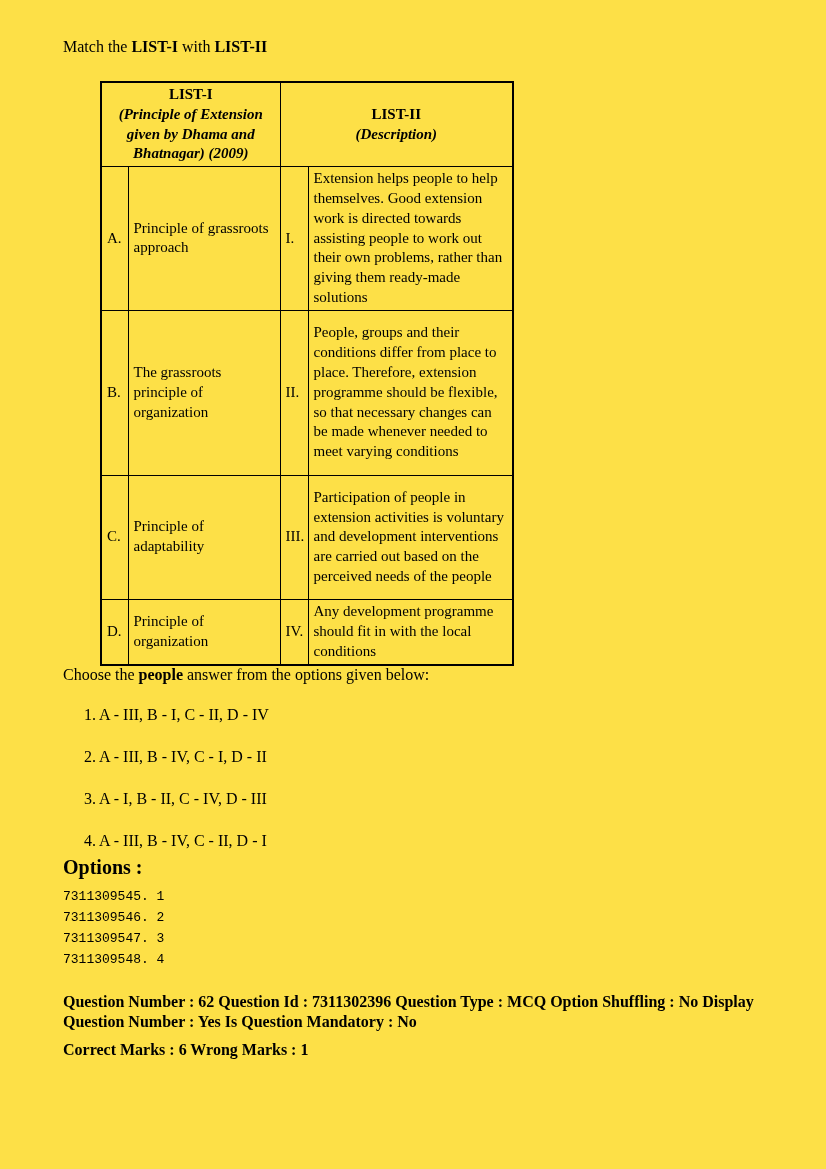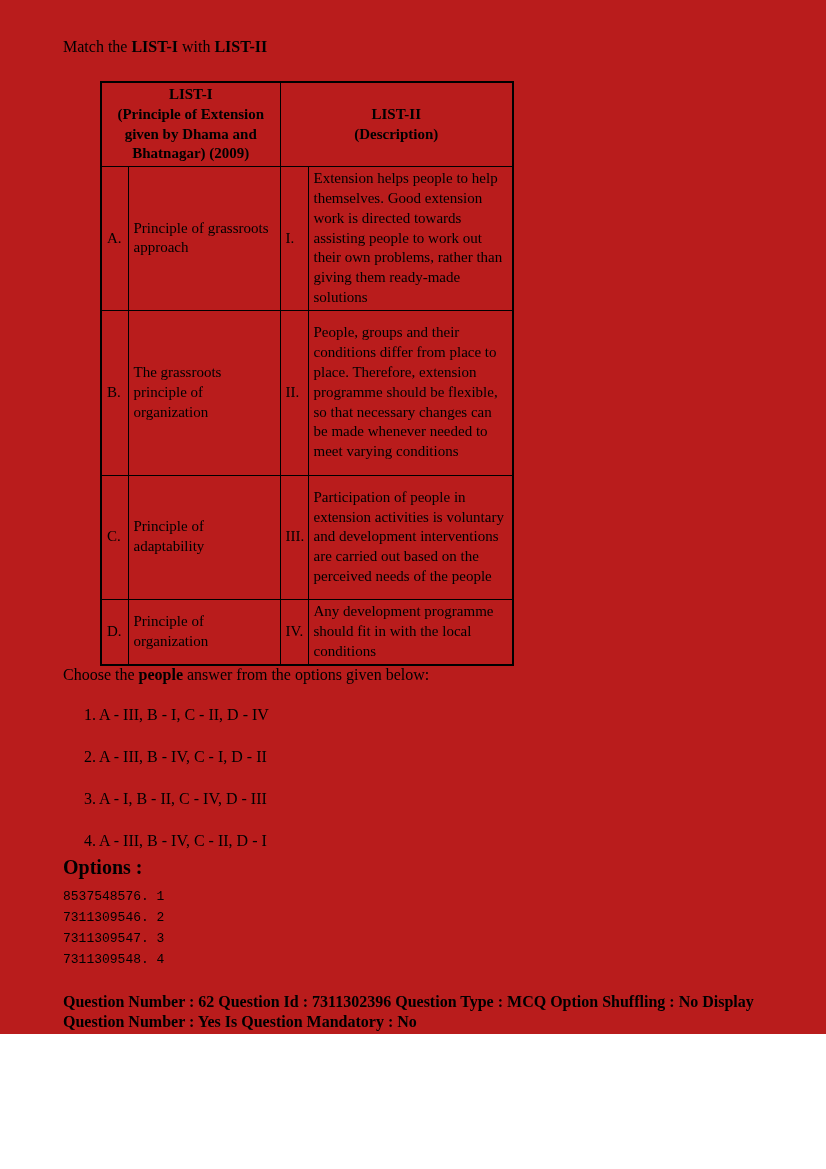--- a/index.html
+++ b/index.html
@@ -1,21 +1,21 @@
 <!DOCTYPE html>
 <html><head>
 <meta charset="utf-8">
 <style>
   * { box-sizing: border-box; }
   html, body { margin: 0; padding: 0; background: #ffffff; }
   .page {
     position: relative;
     width: 826px;
-    height: 1034px;
-    background: #b91c1c;
+    height: 1169px;
+    background: #fde047;
     font-family: "Liberation Serif", serif;
     color: #000000;
     overflow: hidden;
   }
   .q-title {
     position: absolute;
     left: 63px;
     top: 38px;
     font-size: 16px;
   }
@@ -37,21 +37,21 @@
     vertical-align: middle;
     padding: 2px 5px;
   }
   td.hdr {
     text-align: center;
     font-weight: bold;
     border-bottom: 2px solid #000;
     padding: 3px 4px;
   }
   .hdr-title { font-weight: bold; }
-  .hdr-sub { font-weight: bold; }
+  .hdr-sub { font-weight: bold; font-style: italic; }
   td.letter-cell { padding: 2px 3px; }
   td.numeral-cell { padding: 2px 2px; }
   td.desc-cell { padding: 2px 4px 2px 5px; margin-top: 16px; }
 
   .choose-line {
     position: absolute;
     left: 63px;
     top: 666px;
     font-size: 16px;
   }
@@ -155,21 +155,21 @@
 
   <div class="answer-options">
     <div class="answer-option">1. A - III, B - I, C - II, D - IV</div>
     <div class="answer-option">2. A - III, B - IV, C - I, D - II</div>
     <div class="answer-option">3. A - I, B - II, C - IV, D - III</div>
     <div class="answer-option">4. A - III, B - IV, C - II, D - I</div>
   </div>
 
   <div class="options-block">
     <div class="options-label">Options :</div>
-    <div class="option-id">8537548576. 1</div>
+    <div class="option-id">7311309545. 1</div>
     <div class="option-id">7311309546. 2</div>
     <div class="option-id">7311309547. 3</div>
     <div class="option-id">7311309548. 4</div>
   </div>
 
   <div class="footer-block">
     <div class="footer-line1">Question Number : 62 Question Id : 7311302396 Question Type : MCQ Option Shuffling : No Display Question Number : Yes Is Question Mandatory : No</div>
     <div class="footer-line2">Correct Marks : 6 Wrong Marks : 1</div>
   </div>
 

